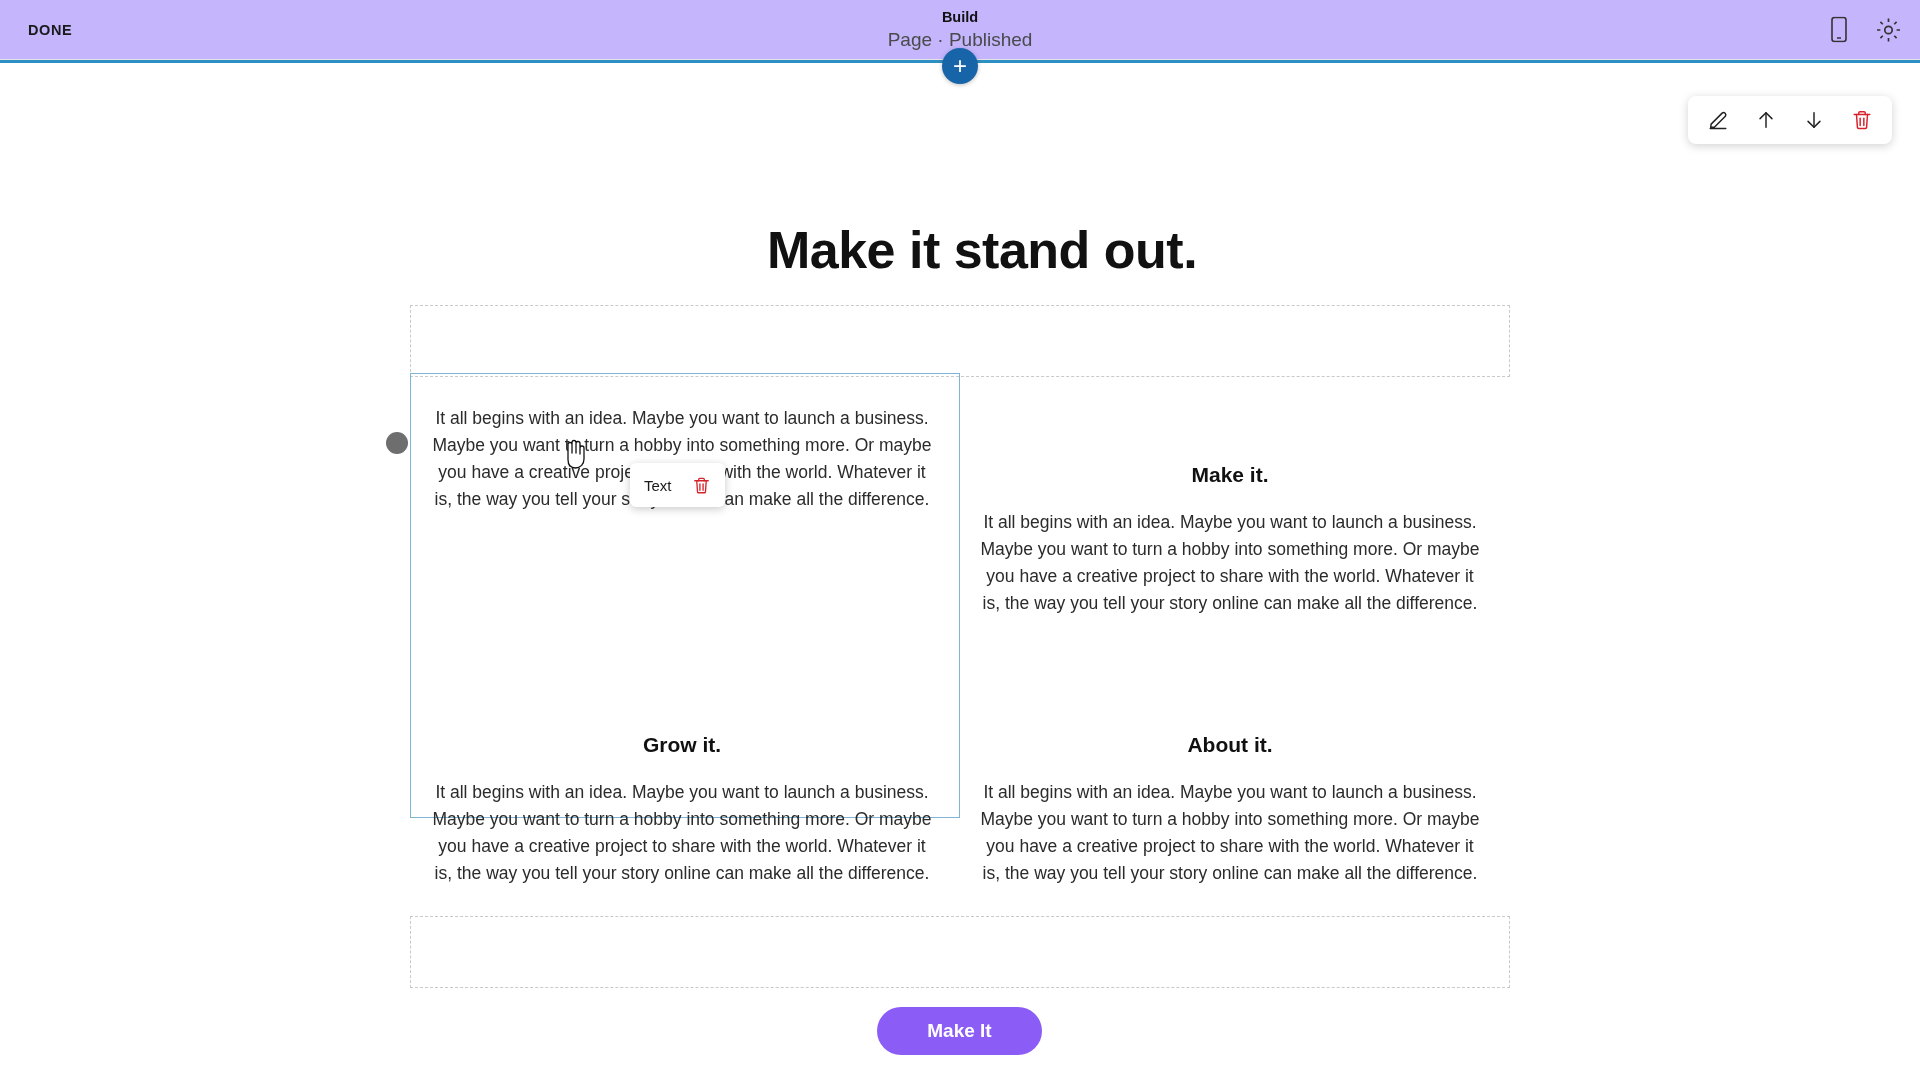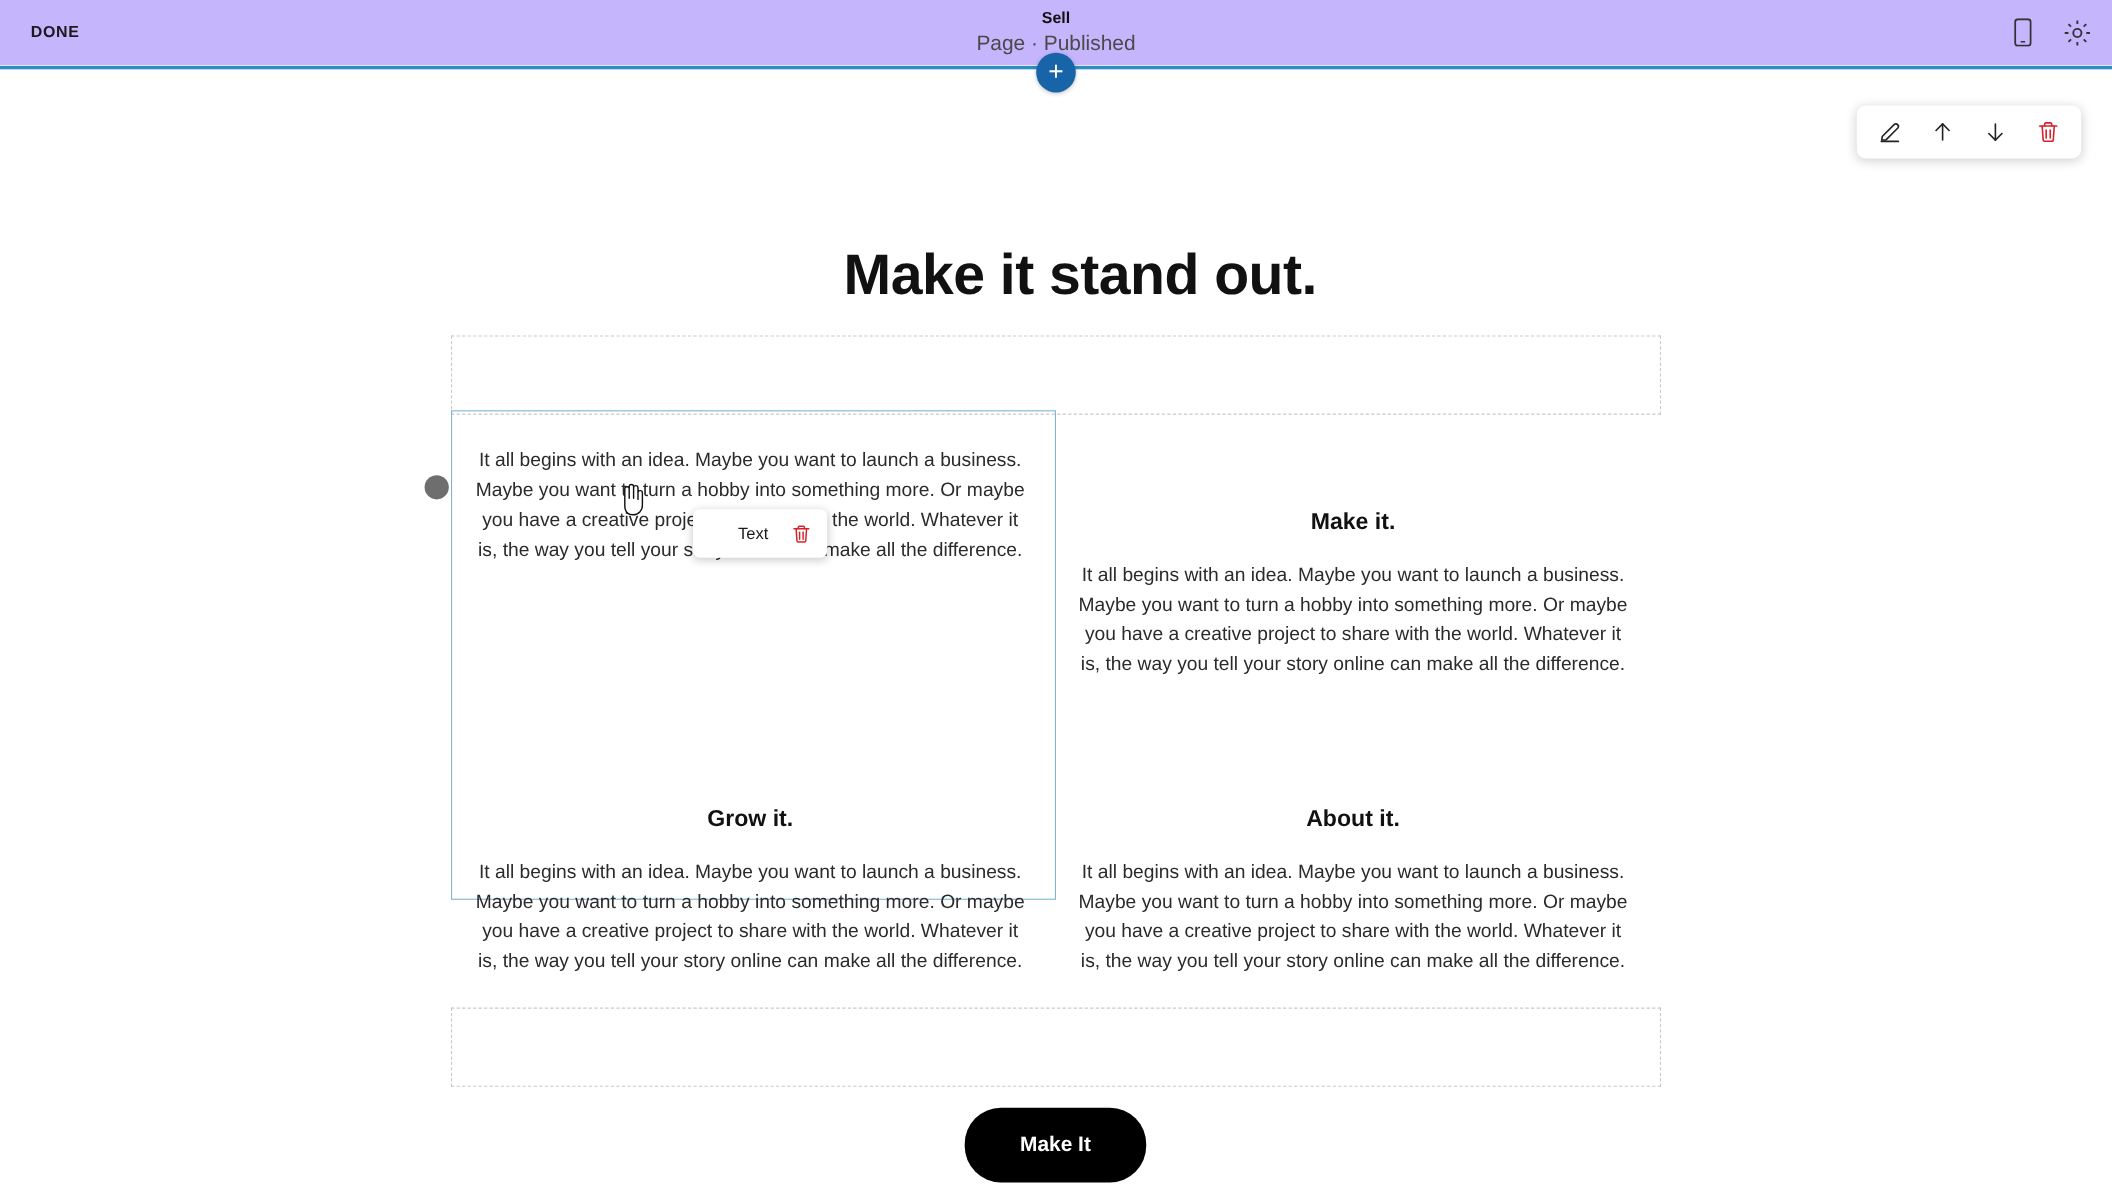--- a/index.html
+++ b/index.html
@@ -116,55 +116,55 @@
     margin-bottom: 22px;
   }
   .body-text {
     text-align: center;
     font-size: 17.5px; line-height: 1.55; color: #2b2b2b;
   }
 
   .cta {
     position: absolute;
     left: 877px; top: 944px;
-    width: 165px; height: 68px;
+    width: 165px; height: 48px;
     border-radius: 33px;
-    background: #000000; color: #fff;
+    background: #8b5cf6; color: #fff;
     display: flex; align-items: center; justify-content: center;
     font-size: 19px; font-weight: bold;
     cursor: pointer; border: none;
     font-family: "Liberation Sans", sans-serif;
   }
 
   
   .block-label {
     position: absolute;
     left: 630px; top: 400px;
     height: 44px; padding: 0 14px;
     background: #fff; border-radius: 6px;
     box-shadow: 0 2px 9px rgba(0,0,0,0.22);
     display: flex; align-items: center; gap: 20px;
   }
-  .block-label .lbl { font-size: 15px; color: #1a1a1a; margin-left: 27px; }
+  .block-label .lbl { font-size: 15px; color: #1a1a1a; }
   .block-label .del { cursor: pointer; display: flex; }
 
   
   .grab-cursor {
     position: absolute; left: 560px; top: 372px;
     width: 34px; height: 36px;
   }
 </style>
 </head>
 <body>
 
 <div class="topbar">
   <button class="done-btn">DONE</button>
 
   <div class="title-block">
-    <div class="title-main">Sell</div>
+    <div class="title-main">Build</div>
     <div class="title-sub">Page · Published</div>
   </div>
 
   <div class="top-icons">
     <span>
       <svg width="20" height="26" viewBox="0 0 20 26" fill="none" stroke="#333" stroke-width="1.6">
         <rect x="3" y="1" width="14" height="24" rx="2.5"></rect>
         <line x1="8" y1="21.5" x2="12" y2="21.5" stroke-width="1.4"></line>
       </svg>
     </span>

